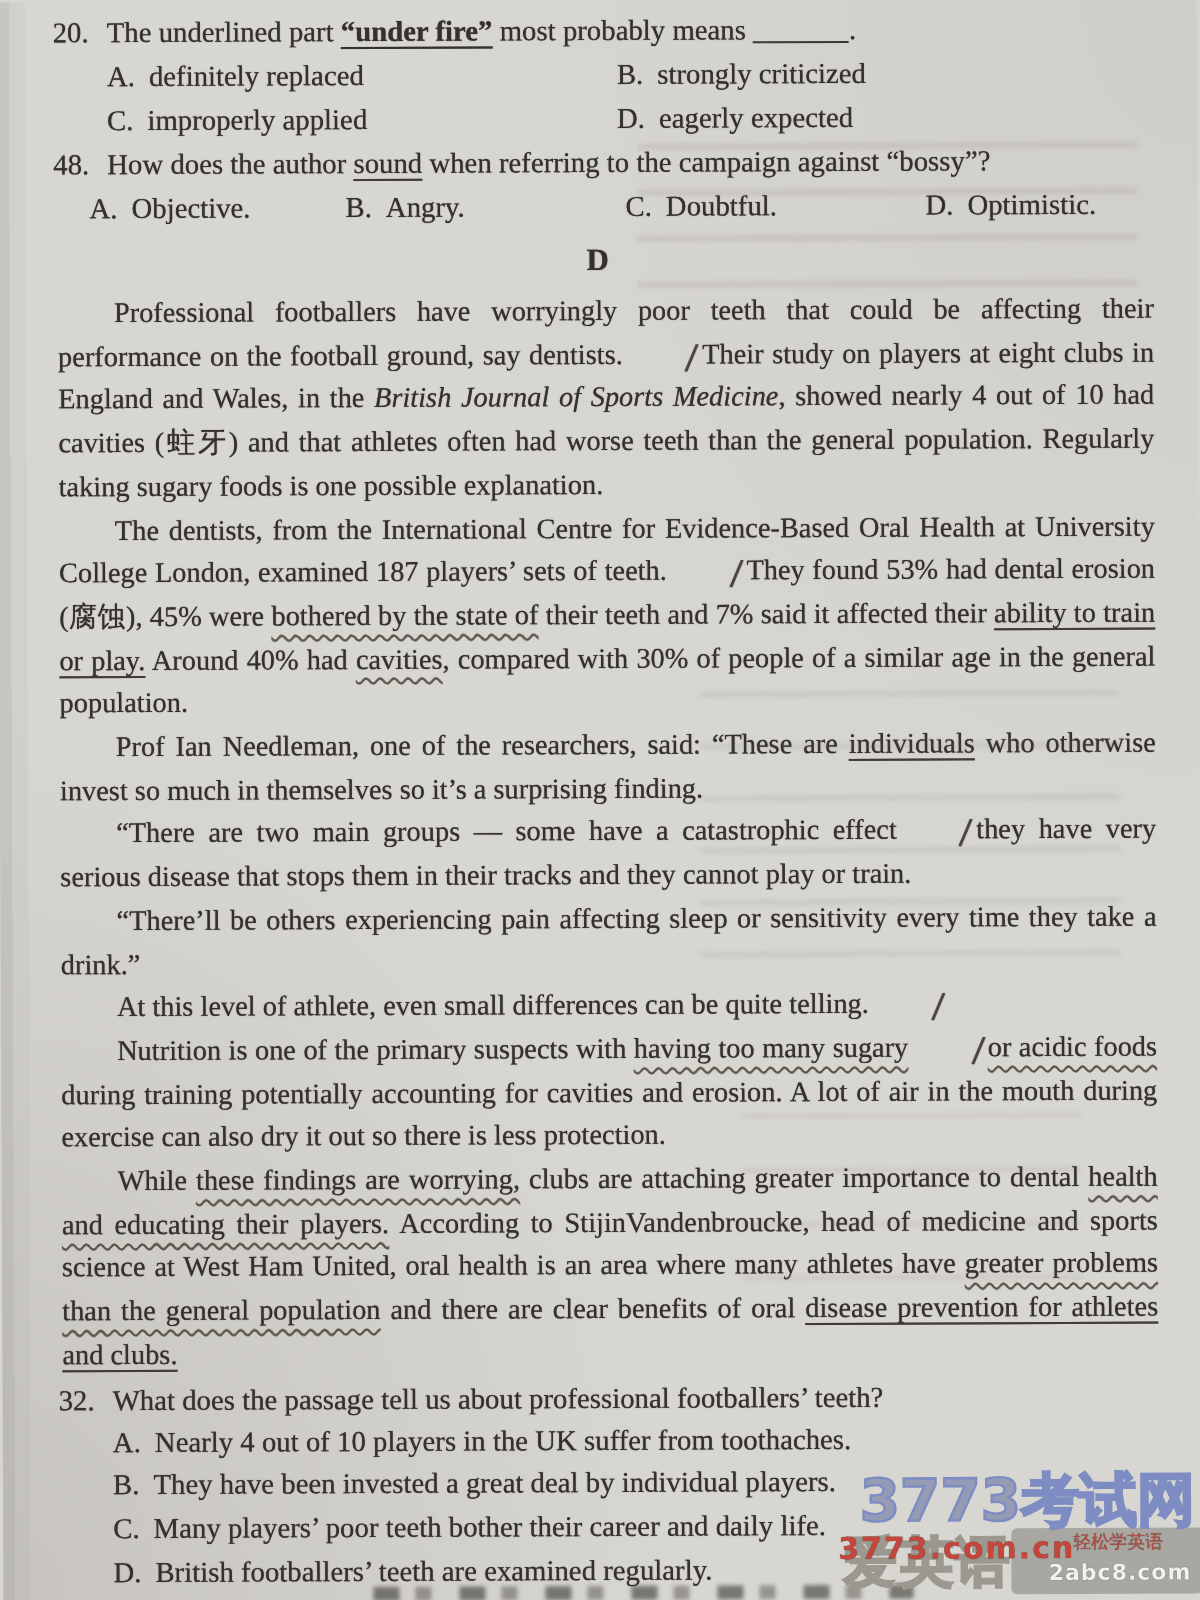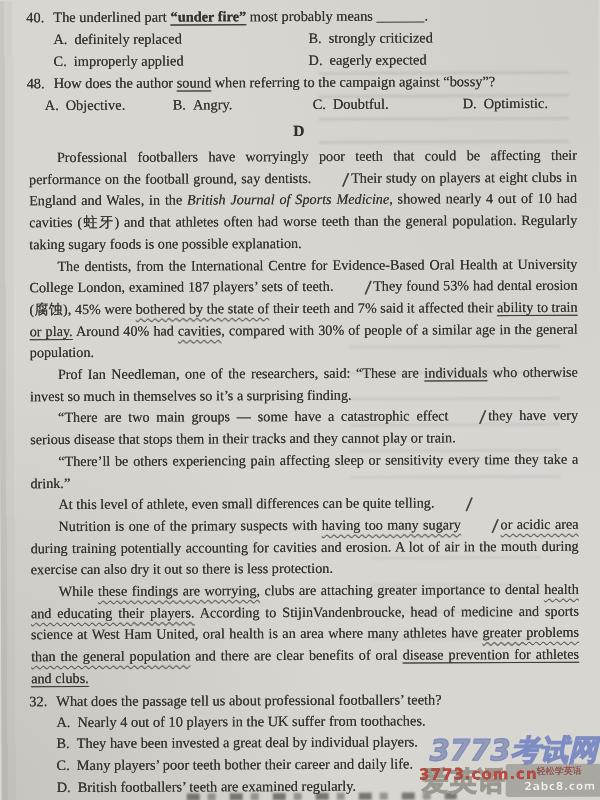--- a/index.html
+++ b/index.html
@@ -56,40 +56,40 @@
   
   .bottom-cut{position:absolute;bottom:0;left:185px;width:270px;height:7px;
     background:repeating-linear-gradient(90deg,rgba(42,40,36,.55) 0 13px,transparent 13px 21px,rgba(42,40,36,.38) 21px 29px,transparent 29px 43px);
     filter:blur(1.1px);}
   
   .watermark{position:absolute;right:0;bottom:2px;width:230px;height:62px;pointer-events:none;}
   .wm-grayboxbg{position:absolute;right:0;bottom:0;width:96px;height:33px;background:#a5a39c;border-radius:3px;opacity:.92;}
   .wm-brand{position:absolute;right:96px;bottom:-2px;font-size:27px;font-weight:bold;
     color:transparent;-webkit-text-stroke:1.1px #9b998f;letter-spacing:1px;
     font-family:"DejaVu Sans",sans-serif;text-align:right;}
-  .wm-site{position:absolute;right:4px;bottom:26px;font-size:29px;font-weight:bold;font-style:italic;
+  .wm-site{position:absolute;right:4px;bottom:26px;font-size:29px;font-weight:bold;
     color:rgba(173,183,217,.75);-webkit-text-stroke:1.2px #7d8cc3;letter-spacing:0px;white-space:nowrap;
     font-family:"DejaVu Sans",sans-serif;}
   .wm-url{position:absolute;right:64px;bottom:14px;font-size:15px;font-weight:bold;color:#c4463c;letter-spacing:1px;
     font-family:"DejaVu Sans",sans-serif;}
   .wm-tagline{position:absolute;right:20px;bottom:19px;font-size:9px;color:#b54f46;white-space:nowrap;}
   .wm-url2{position:absolute;right:6px;bottom:4px;font-size:11px;font-weight:bold;color:#f2f1ec;letter-spacing:.5px;
     font-family:"DejaVu Sans",sans-serif;margin-top:32px;}
 </style>
 </head>
 <body>
 
 <div class="page ink">
 
   <div class="bleed b1"></div>
   <div class="bleed b2"></div>
   <div class="bleed b3"></div>
 
   <div class="qline">
-    <span class="qnum">40.</span>
+    <span class="qnum">20.</span>
     <span class="qtext"><span>The underlined part </span><span class="bold-u">“under fire”</span><span> most probably means </span><span class="blank"></span><span>.</span></span>
   </div>
   <div class="opts2">
     <div class="opt"><span class="optlabel">A.</span><span>definitely replaced</span></div>
     <div class="opt"><span class="optlabel">B.</span><span>strongly criticized</span></div>
     <div class="opt"><span class="optlabel">C.</span><span>improperly applied</span></div>
     <div class="opt"><span class="optlabel">D.</span><span>eagerly expected</span></div>
   </div>
 
   <div class="qline">
@@ -110,21 +110,21 @@
   <p class="para"><span>The dentists, from the International Centre for Evidence-Based Oral Health at University College London, examined 187 players’ sets of teeth.</span><span class="slash"></span><span>They found 53% had dental erosion (腐蚀), 45% were </span><span class="u-wavy">bothered by the state of</span><span> their teeth and 7% said it affected their </span><span class="u-solid">ability to train or play.</span><span> Around 40% had </span><span class="u-wavy">cavities</span><span>, compared with 30% of people of a similar age in the general population.</span></p>
 
   <p class="para"><span>Prof Ian Needleman, one of the researchers, said: “These are </span><span class="u-solid">individuals</span><span> who otherwise invest so much in themselves so it’s a surprising finding.</span></p>
 
   <p class="para"><span>“There are two main groups — some have a catastrophic effect</span><span class="slash"></span><span>they have very serious disease that stops them in their tracks and they cannot play or train.</span></p>
 
   <p class="para"><span>“There’ll be others experiencing pain affecting sleep or sensitivity every time they take a drink.”</span></p>
 
   <p class="para"><span>At this level of athlete, even small differences can be quite telling.</span><span class="slash"></span></p>
 
-  <p class="para"><span>Nutrition is one of the primary suspects with </span><span class="u-wavy">having too many sugary</span><span class="slash"></span><span class="u-wavy">or acidic area</span><span> during training potentially accounting for cavities and erosion. A lot of air in the mouth during exercise can also dry it out so there is less protection.</span></p>
+  <p class="para"><span>Nutrition is one of the primary suspects with </span><span class="u-wavy">having too many sugary</span><span class="slash"></span><span class="u-wavy">or acidic foods</span><span> during training potentially accounting for cavities and erosion. A lot of air in the mouth during exercise can also dry it out so there is less protection.</span></p>
 
   <p class="para"><span>While </span><span class="u-wavy">these findings are worrying,</span><span> clubs are attaching greater importance to dental </span><span class="u-wavy">health and educating their players.</span><span> According to StijinVandenbroucke, head of medicine and sports science at West Ham United, oral health is an area where many athletes have </span><span class="u-wavy">greater problems than the general population</span><span> and there are clear benefits of oral </span><span class="u-solid">disease prevention for athletes and clubs.</span></p>
 
   <div class="qline">
     <span class="qnum">32.</span>
     <span class="qtext">What does the passage tell us about professional footballers’ teeth?</span>
   </div>
   <div class="optsstack">
     <div class="opt"><span class="optlabel">A.</span><span>Nearly 4 out of 10 players in the UK suffer from toothaches.</span></div>
     <div class="opt"><span class="optlabel">B.</span><span>They have been invested a great deal by individual players.</span></div>

